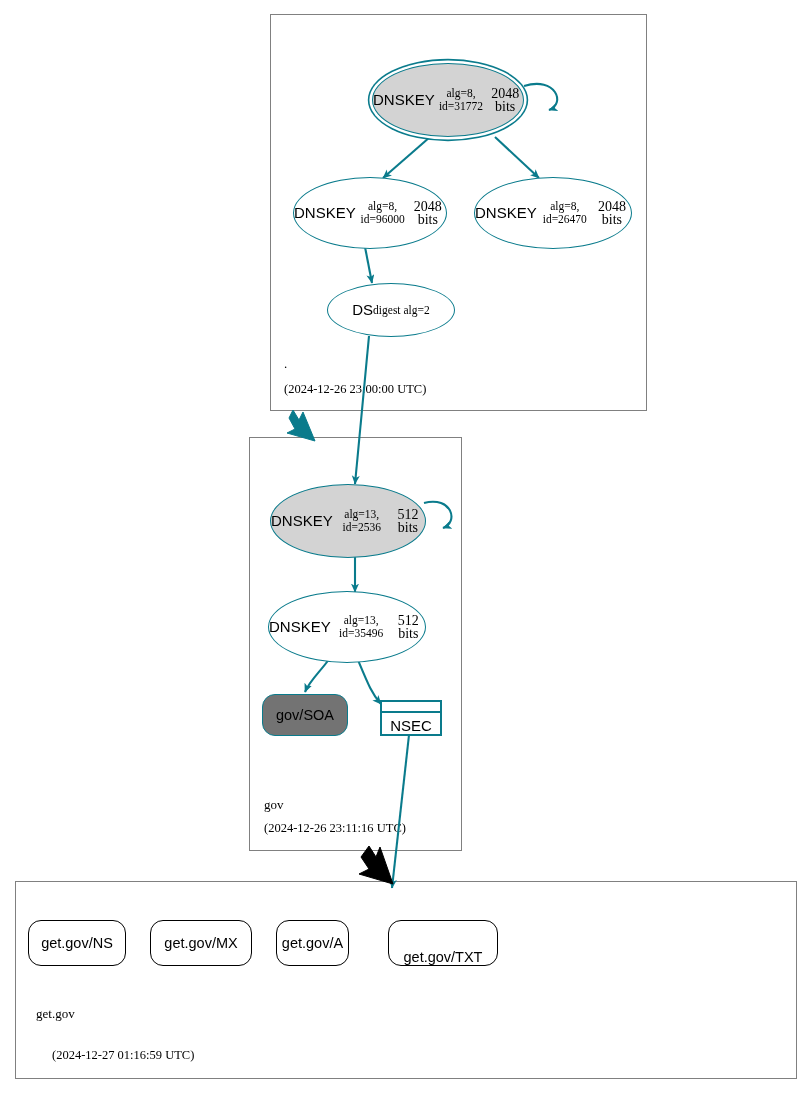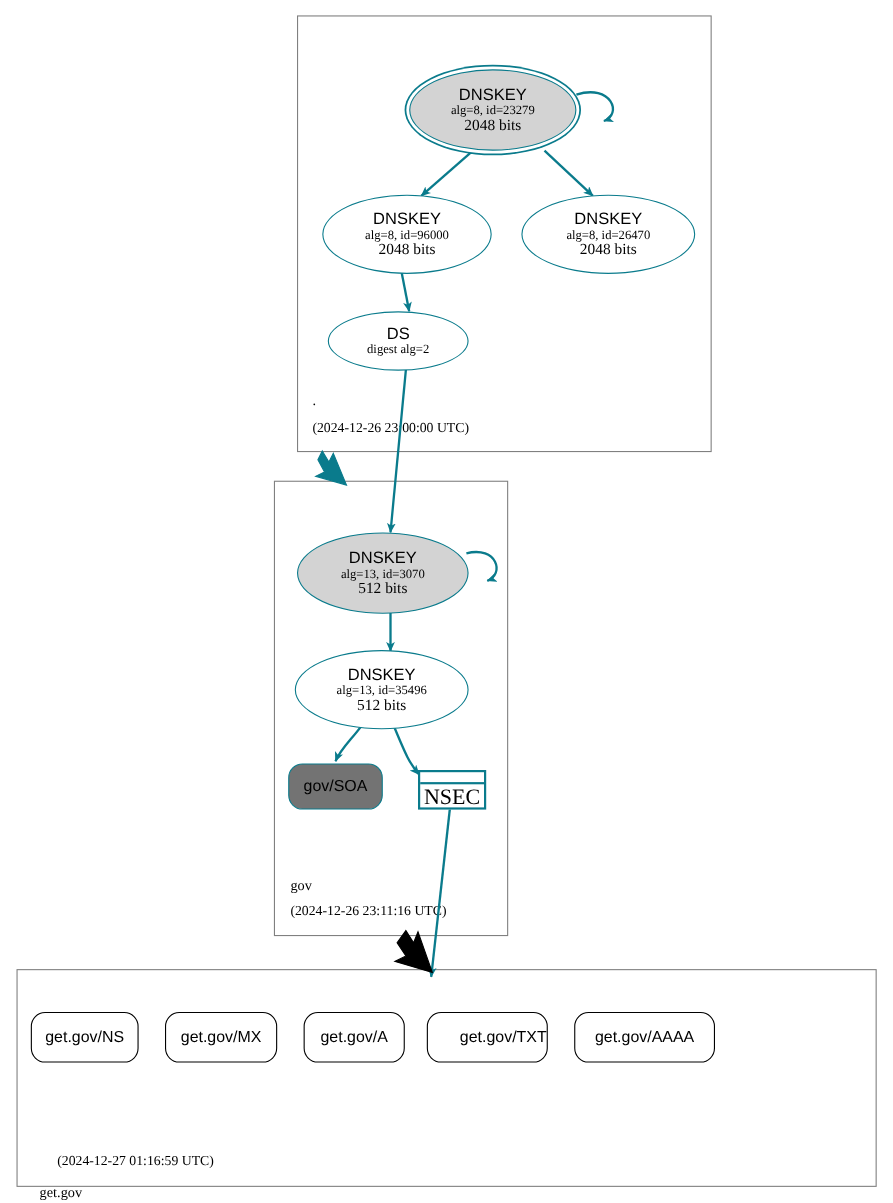--- a/index.html
+++ b/index.html
@@ -8,56 +8,56 @@
   .stage{position:absolute;left:0;top:0;width:812px;height:1094px;}
   svg.layer{position:absolute;left:0;top:0;width:812px;height:1094px;overflow:visible;}
 
   
   .zone-box{position:absolute;border:1px solid #808080;background:transparent;box-sizing:border-box;}
   .zone-label{position:absolute;font-family:"Liberation Serif", serif;color:#000;white-space:nowrap;}
   .zone-name{font-size:13px;}
   .zone-time{font-size:12.5px;}
 
   
-  .node{position:absolute;box-sizing:border-box;display:flex;flex-direction:column;
+  .node{position:absolute;box-sizing:border-box;display:flex;flex-direction:row;
         align-items:center;justify-content:center;text-align:center;color:#000;}
   .node .t1{font-family:"Liberation Sans", sans-serif;font-size:15px;line-height:16px;}
   .node .t2{font-family:"Liberation Serif", serif;font-size:11.5px;line-height:13px;}
   .node .t3{font-family:"Liberation Serif", serif;font-size:14px;line-height:13px;}
 
   .ellipse{border:1.6px solid #0a7b8c;border-radius:50%;background:#ffffff;}
   .ellipse.filled{background:#d3d3d3;}
   .ellipse.dbl{box-shadow:0 0 0 2.6px #ffffff, 0 0 0 4.2px #0a7b8c;}
 
   .rrset{border:1.8px solid #0a7b8c;border-radius:13px;background:#737373;}
   .rrset .t1{font-size:14.5px;}
 
   .leafbox{border:1.7px solid #000000;border-radius:13px;background:#ffffff;}
   .leafbox .t1{font-size:14.5px;}
 
   .nsec{border:2.2px solid #0a7b8c;background:#ffffff;display:block;padding:0;}
   .nsec .hdr{height:9px;border-bottom:2.2px solid #0a7b8c;}
   .nsec .body{display:flex;align-items:center;justify-content:center;height:24px;
-              font-family:Liberation Serif, serif;font-size:20px;}
+              font-family:Liberation Sans, sans-serif;font-size:15px;}
 </style>
 </head>
 <body>
 
 <div class="stage">
 
   <div class="zone-box" style="left:270px;top:14px;width:377px;height:397px;"></div>
   <div class="zone-label zone-name" style="left:284px;top:356px;">.</div>
   <div class="zone-label zone-time" style="left:284px;top:382px;">(2024-12-26 23:00:00 UTC)</div>
 
   <div class="zone-box" style="left:249px;top:437px;width:213px;height:414px;"></div>
   <div class="zone-label zone-name" style="left:264px;top:797px;">gov</div>
   <div class="zone-label zone-time" style="left:264px;top:821px;">(2024-12-26 23:11:16 UTC)</div>
 
   <div class="zone-box" style="left:15px;top:881px;width:782px;height:198px;"></div>
-  <div class="zone-label zone-name" style="left:36px;top:1076px;">get.gov</div>
+  <div class="zone-label zone-name" style="left:36px;top:1006px;">get.gov</div>
   <div class="zone-label zone-time" style="left:52px;top:1048px;">(2024-12-27 01:16:59 UTC)</div>
 
   <svg class="layer">
     <defs>
       <marker id="ah" markerWidth="11" markerHeight="11" refX="8.4" refY="4" orient="auto" markerUnits="userSpaceOnUse">
         <path d="M0,0 L9,4 L0,8 L2.3,4 z" fill="#0a7b8c"></path>
       </marker>
     </defs>
 
     <g>
@@ -104,44 +104,44 @@
       <path d="M409,735 L392,888" fill="none" stroke="#0a7b8c" stroke-width="2.1" marker-end="url(#ah)"></path>
     </g>
 
     <g>
       <path d="M369,846 L376,857 L380,847 L393,884 L359,874 L369,869 L361,857 z" fill="#000000" stroke="#000000" stroke-width="1"></path>
     </g>
   </svg>
 
   <div class="node ellipse filled dbl" style="left:372px;top:63px;width:152px;height:74px;">
     <div class="t1">DNSKEY</div>
-    <div class="t2">alg=8, id=23279</div>
+    <div class="t2">alg=8, id=31772</div>
     <div class="t3">2048 bits</div>
   </div>
 
   <div class="node ellipse" style="left:293px;top:177px;width:154px;height:72px;">
     <div class="t1">DNSKEY</div>
     <div class="t2">alg=8, id=96000</div>
     <div class="t3">2048 bits</div>
   </div>
 
   <div class="node ellipse" style="left:474px;top:177px;width:158px;height:72px;">
     <div class="t1">DNSKEY</div>
     <div class="t2">alg=8, id=26470</div>
     <div class="t3">2048 bits</div>
   </div>
 
-  <div class="node ellipse" style="left:298px;top:283px;width:128px;height:54px;">
+  <div class="node ellipse" style="left:327px;top:283px;width:128px;height:54px;">
     <div class="t1">DS</div>
     <div class="t2">digest alg=2</div>
   </div>
 
   <div class="node ellipse filled" style="left:270px;top:484px;width:156px;height:74px;">
     <div class="t1">DNSKEY</div>
-    <div class="t2">alg=13, id=3070</div>
+    <div class="t2">alg=13, id=2536</div>
     <div class="t3">512 bits</div>
   </div>
 
   <div class="node ellipse" style="left:268px;top:591px;width:158px;height:72px;">
     <div class="t1">DNSKEY</div>
     <div class="t2">alg=13, id=35496</div>
     <div class="t3">512 bits</div>
   </div>
 
   <div class="node rrset" style="left:262px;top:694px;width:86px;height:42px;">
@@ -152,23 +152,20 @@
     <div class="hdr"></div>
     <div class="body">NSEC</div>
   </div>
 
   <div class="node leafbox" style="left:150px;top:920px;width:102px;height:46px;">
     <div class="t1">get.gov/MX</div>
   </div>
   <div class="node leafbox" style="left:28px;top:920px;width:98px;height:46px;">
     <div class="t1">get.gov/NS</div>
   </div>
-  <div class="node leafbox" style="left:276px;top:920px;width:92px;height:46px;">
+  <div class="node leafbox" style="left:276px;top:920px;width:73px;height:46px;">
     <div class="t1">get.gov/A</div>
   </div>
   <div class="node leafbox" style="left:388px;top:920px;width:110px;height:46px;align-items:flex-end;">
     <div class="t1">get.gov/TXT</div>
   </div>
-  <div class="node leafbox" style="left:522px;top:920px;width:128px;height:46px;">
-    <div class="t1">get.gov/AAAA</div>
-  </div>
 
 </div>
 
 </body></html>

